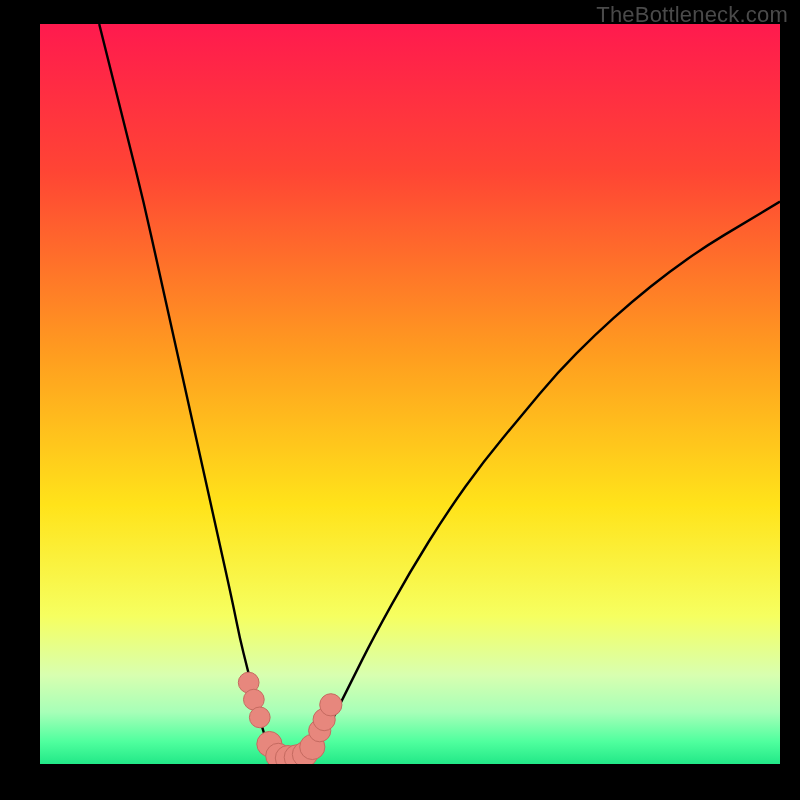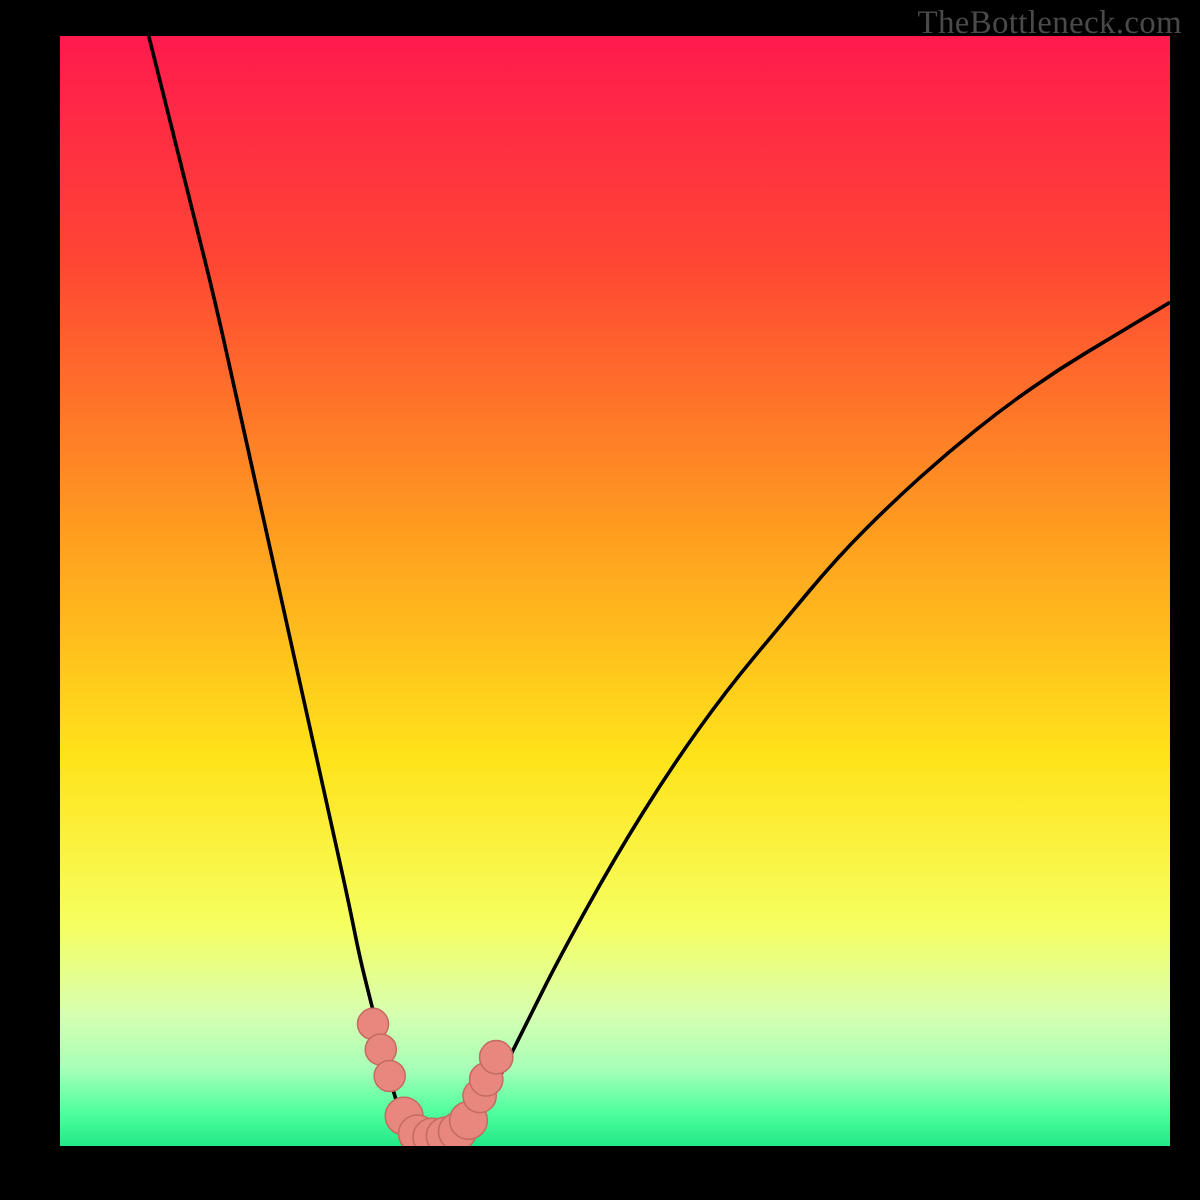--- a/index.html
+++ b/index.html
@@ -9,21 +9,20 @@
     height: 800px;
     background: #000;
     overflow: hidden;
     font-family: Arial, Helvetica, sans-serif;
   }
   .frame {
     position: absolute;
     left: 0; top: 0;
     width: 800px; height: 568px;
     background: #000;
-    font-family: Liberation Serif, serif;
   }
   .plot-area {
     position: absolute;
     left: 40px;
     top: 24px;
     width: 740px;
     height: 740px;
     overflow: hidden;
   }
   .watermark {

